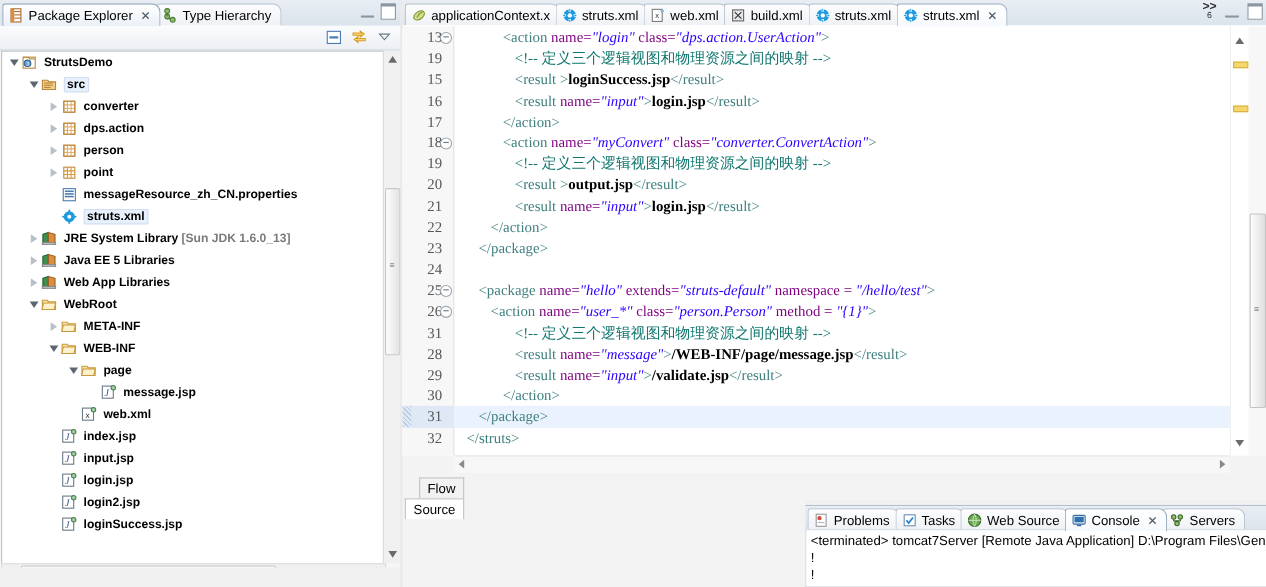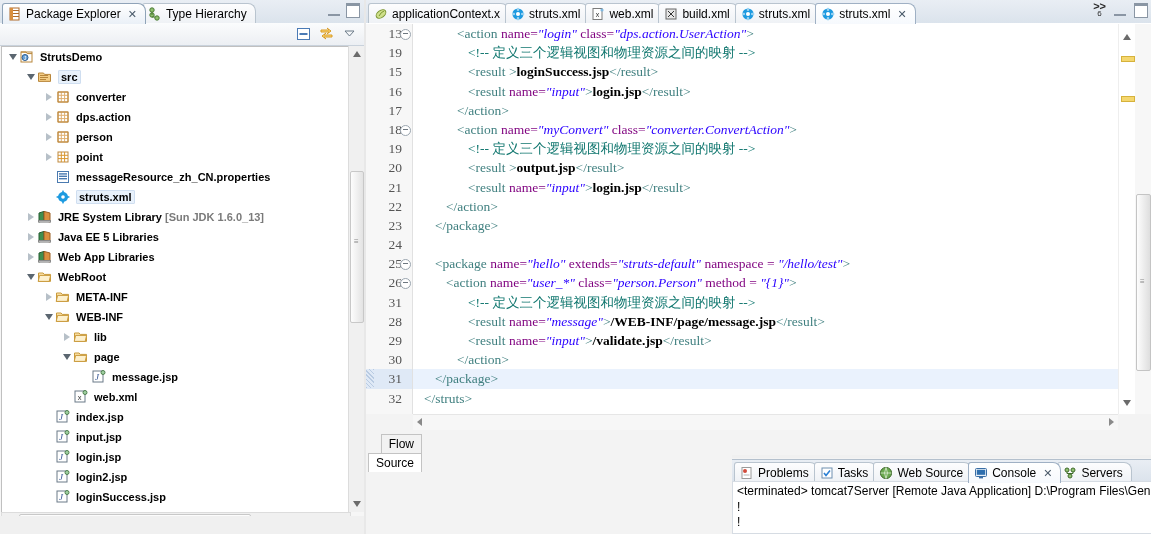--- a/index.html
+++ b/index.html
@@ -352,30 +352,20 @@
         </div>
         <div class="trow" style="padding-left: 40px;">
           <span class="twist">
             <span class="tri tri-d"></span>
           </span>
           <span class="ticon"><svg width="16" height="16" viewBox="0 0 16 16">
               <path d="M1.5 4 h4.6 l1.1 1.4 h6.3 v7 h-12 z" fill="#fbe2a8" stroke="#c99a3b"></path>
               <path d="M2.6 6.4 h11 l-1.4 6 h-11 z" fill="#fdf0cd" stroke="#c99a3b"></path>
             </svg></span>
           <span class="tlbl">WEB-INF</span>
-        </div>
-        <div class="trow" style="padding-left: 58px;">
-          <span class="twist">
-            <span class="tri tri-r"></span>
-          </span>
-          <span class="ticon"><svg width="16" height="16" viewBox="0 0 16 16">
-              <path d="M1.5 4 h4.6 l1.1 1.4 h6.3 v7 h-12 z" fill="#fbe2a8" stroke="#c99a3b"></path>
-              <path d="M2.6 6.4 h11 l-1.4 6 h-11 z" fill="#fdf0cd" stroke="#c99a3b"></path>
-            </svg></span>
-          <span class="tlbl">lib</span>
         </div>
         <div class="trow" style="padding-left: 58px;">
           <span class="twist">
             <span class="tri tri-d"></span>
           </span>
           <span class="ticon"><svg width="16" height="16" viewBox="0 0 16 16">
               <path d="M1.5 4 h4.6 l1.1 1.4 h6.3 v7 h-12 z" fill="#fbe2a8" stroke="#c99a3b"></path>
               <path d="M2.6 6.4 h11 l-1.4 6 h-11 z" fill="#fdf0cd" stroke="#c99a3b"></path>
             </svg></span>
           <span class="tlbl">page</span>

